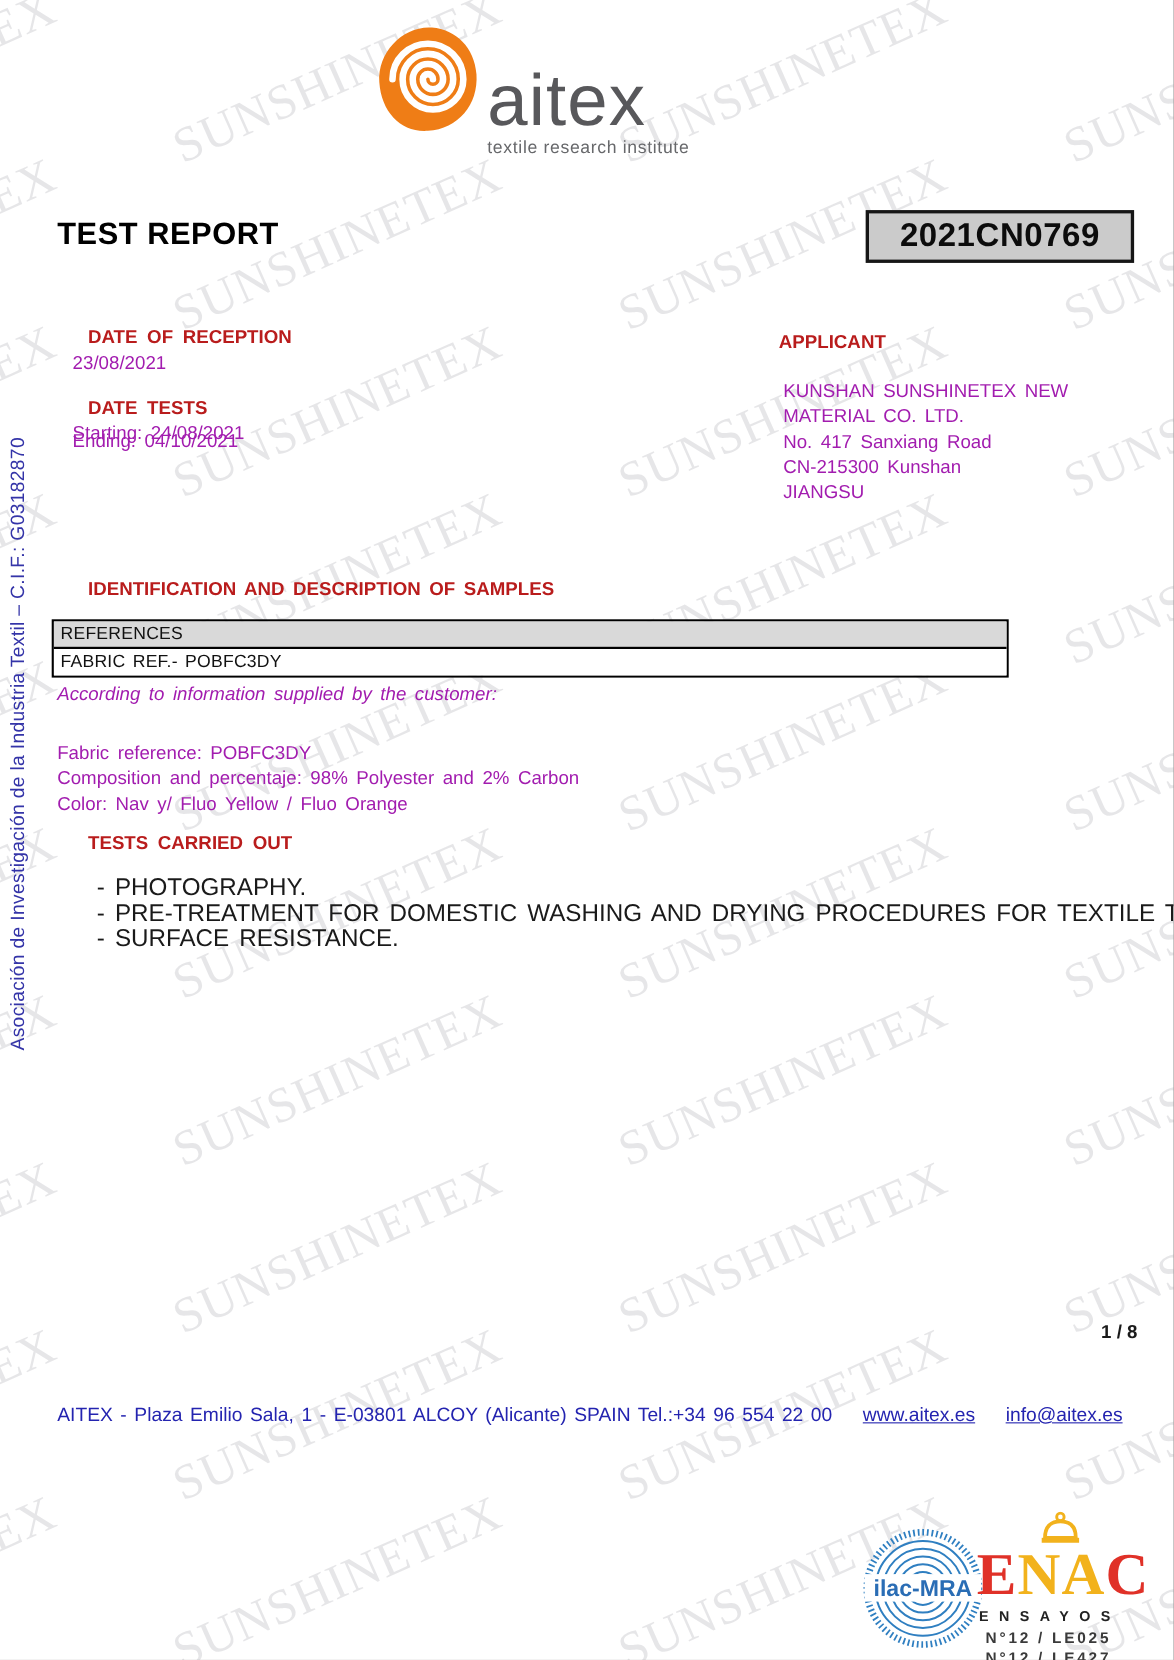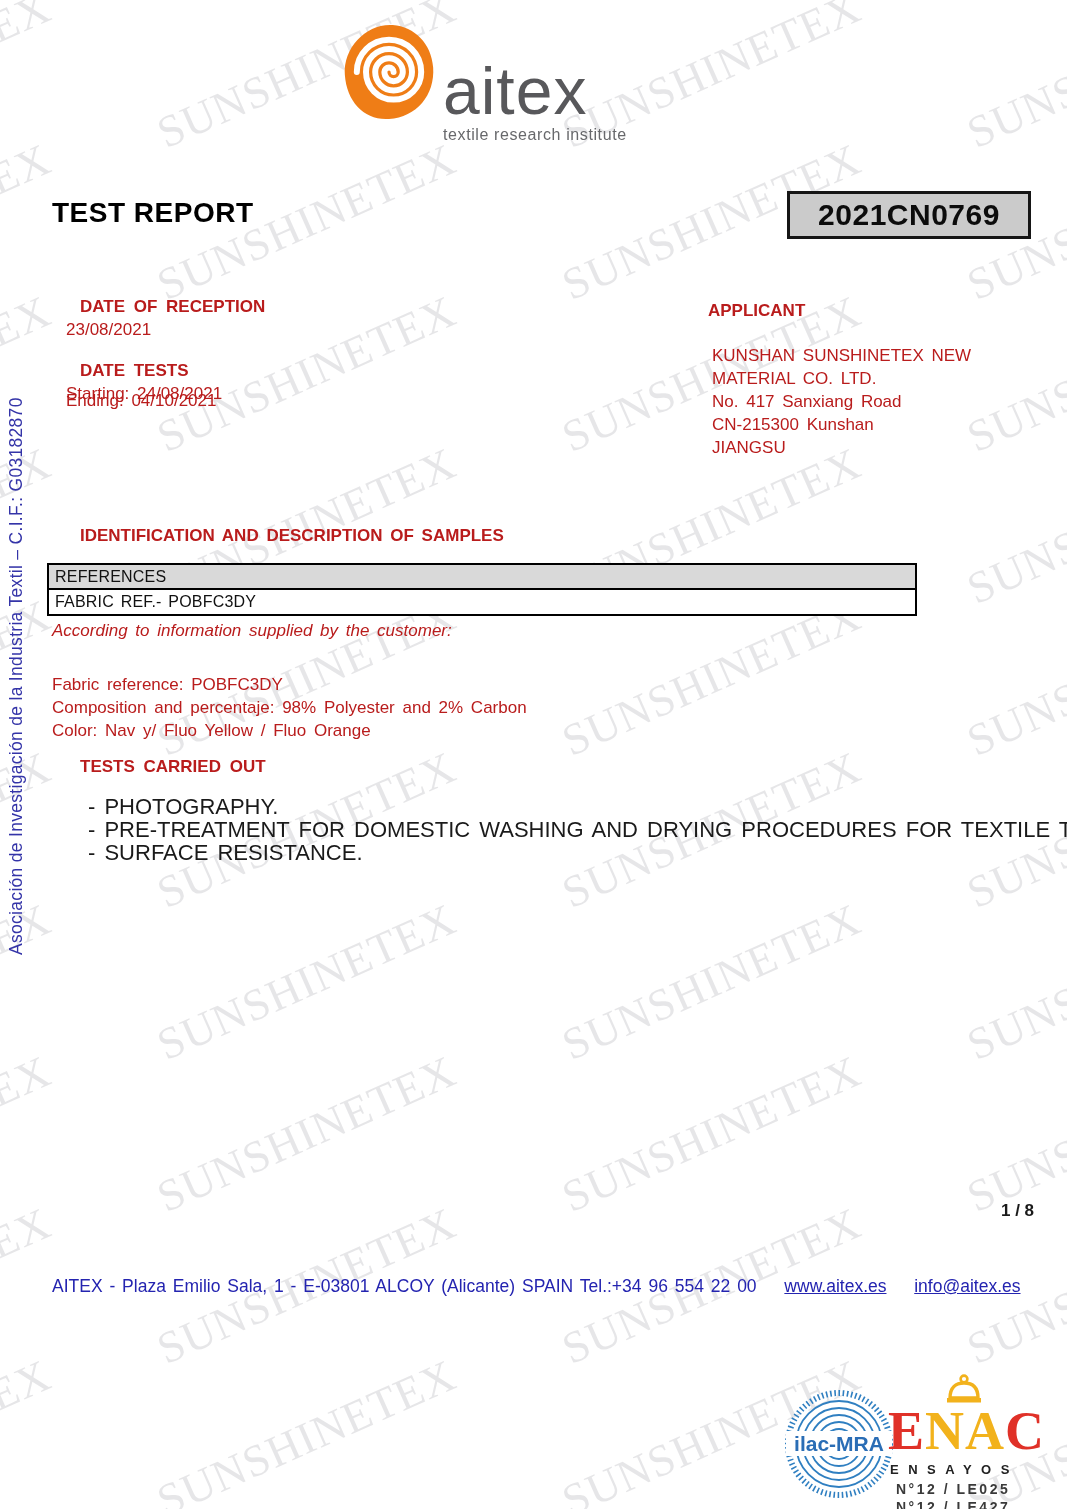--- a/index.html
+++ b/index.html
@@ -23,21 +23,21 @@
   .tagline{font-size:16px;color:#67686b;letter-spacing:0.6px;margin-top:3px;text-align:center;}
   
   .report-title{left:52px;top:197px;font-size:28px;font-weight:bold;letter-spacing:0.5px;color:#000;}
   .report-number-box{
     left:787px;top:191px;width:244px;height:48px;background:#cbcbcb;
     border:3px solid #161616;box-sizing:border-box;display:flex;align-items:center;justify-content:center;
     font-size:30px;font-weight:bold;color:#0c0c0c;letter-spacing:0.5px;
   }
   
   .h-small{font-size:17px;font-weight:bold;color:#b91c1c;word-spacing:4px;margin-left:28px;}
-  .txt{font-size:17px;color:#b91c1c;word-spacing:3px;}
+  .txt{font-size:17px;color:#a21caf;word-spacing:3px;}
   .lines p{margin:0;line-height:23px;}
   
   .ref-table{left:47px;top:563px;width:870px;border:2px solid #000;box-sizing:border-box;}
   .ref-head{background:#d9d9d9;border-bottom:2px solid #000;height:23px;line-height:23px;padding-left:6px;font-size:16px;color:#111;letter-spacing:0.2px;}
   .ref-row{background:#fff;height:24px;line-height:24px;padding-left:6px;font-size:16px;color:#111;letter-spacing:0.2px;word-spacing:2px;}
   
   .tests-list p{margin:0;line-height:23px;white-space:nowrap;font-size:22px;word-spacing:3px;}
   
   .page-num{left:1001px;top:1201px;font-size:17px;font-weight:bold;}
   

